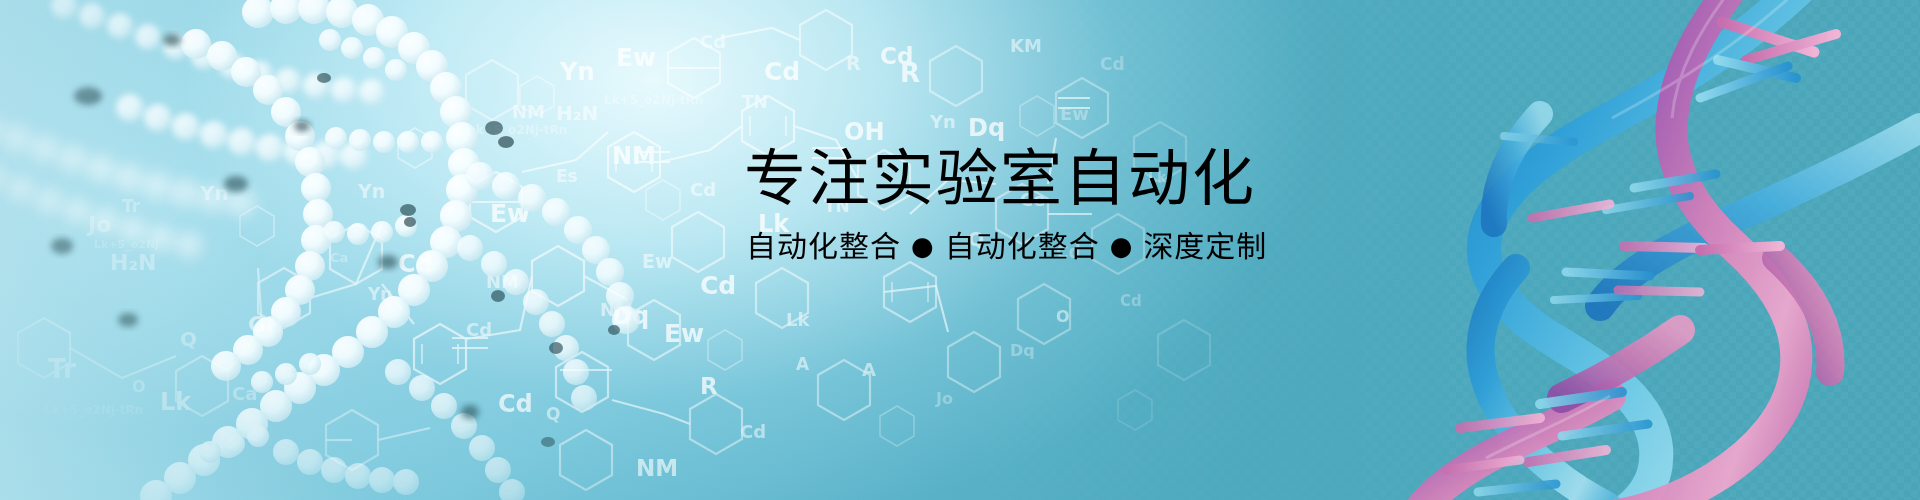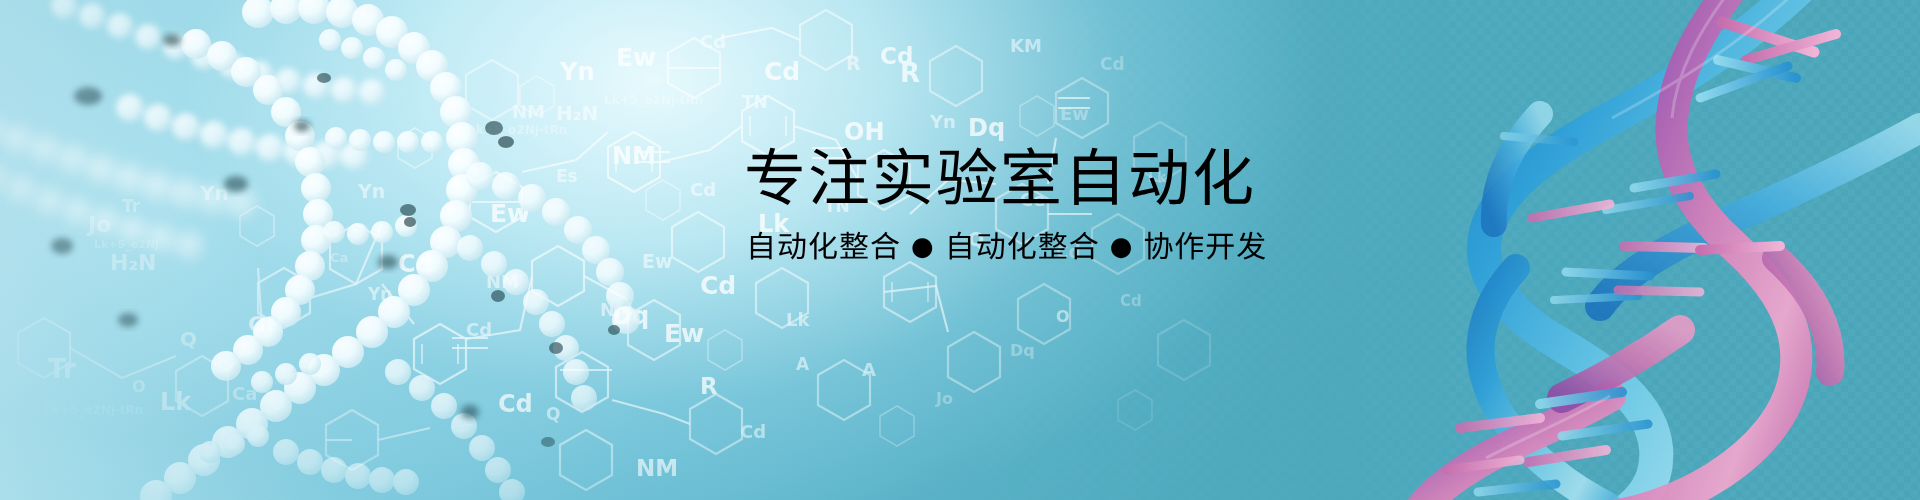--- a/index.html
+++ b/index.html
@@ -593,17 +593,17 @@
         <path d="M1806,-18 C1742,44 1672,86 1612,118" stroke-width="3"></path>
         <path d="M1738,-20 C1700,28 1676,72 1672,118" stroke-width="3"></path>
         <path d="M1610,396 C1568,420 1524,438 1486,458" stroke-width="3"></path>
       </g>
     </g>
   </svg>
 
   <div class="text-block">
     <h1 class="headline">专注实验室自动化</h1>
     <p class="subhead">
-      <span>自动化整合</span><span class="sep">●</span><span>自动化整合</span><span class="sep">●</span><span>协作开发</span>
+      <span>自动化整合</span><span class="sep">●</span><span>自动化整合</span><span class="sep">●</span><span>深度定制</span>
     </p>
   </div>
 
 </div>
 
 </body></html>

